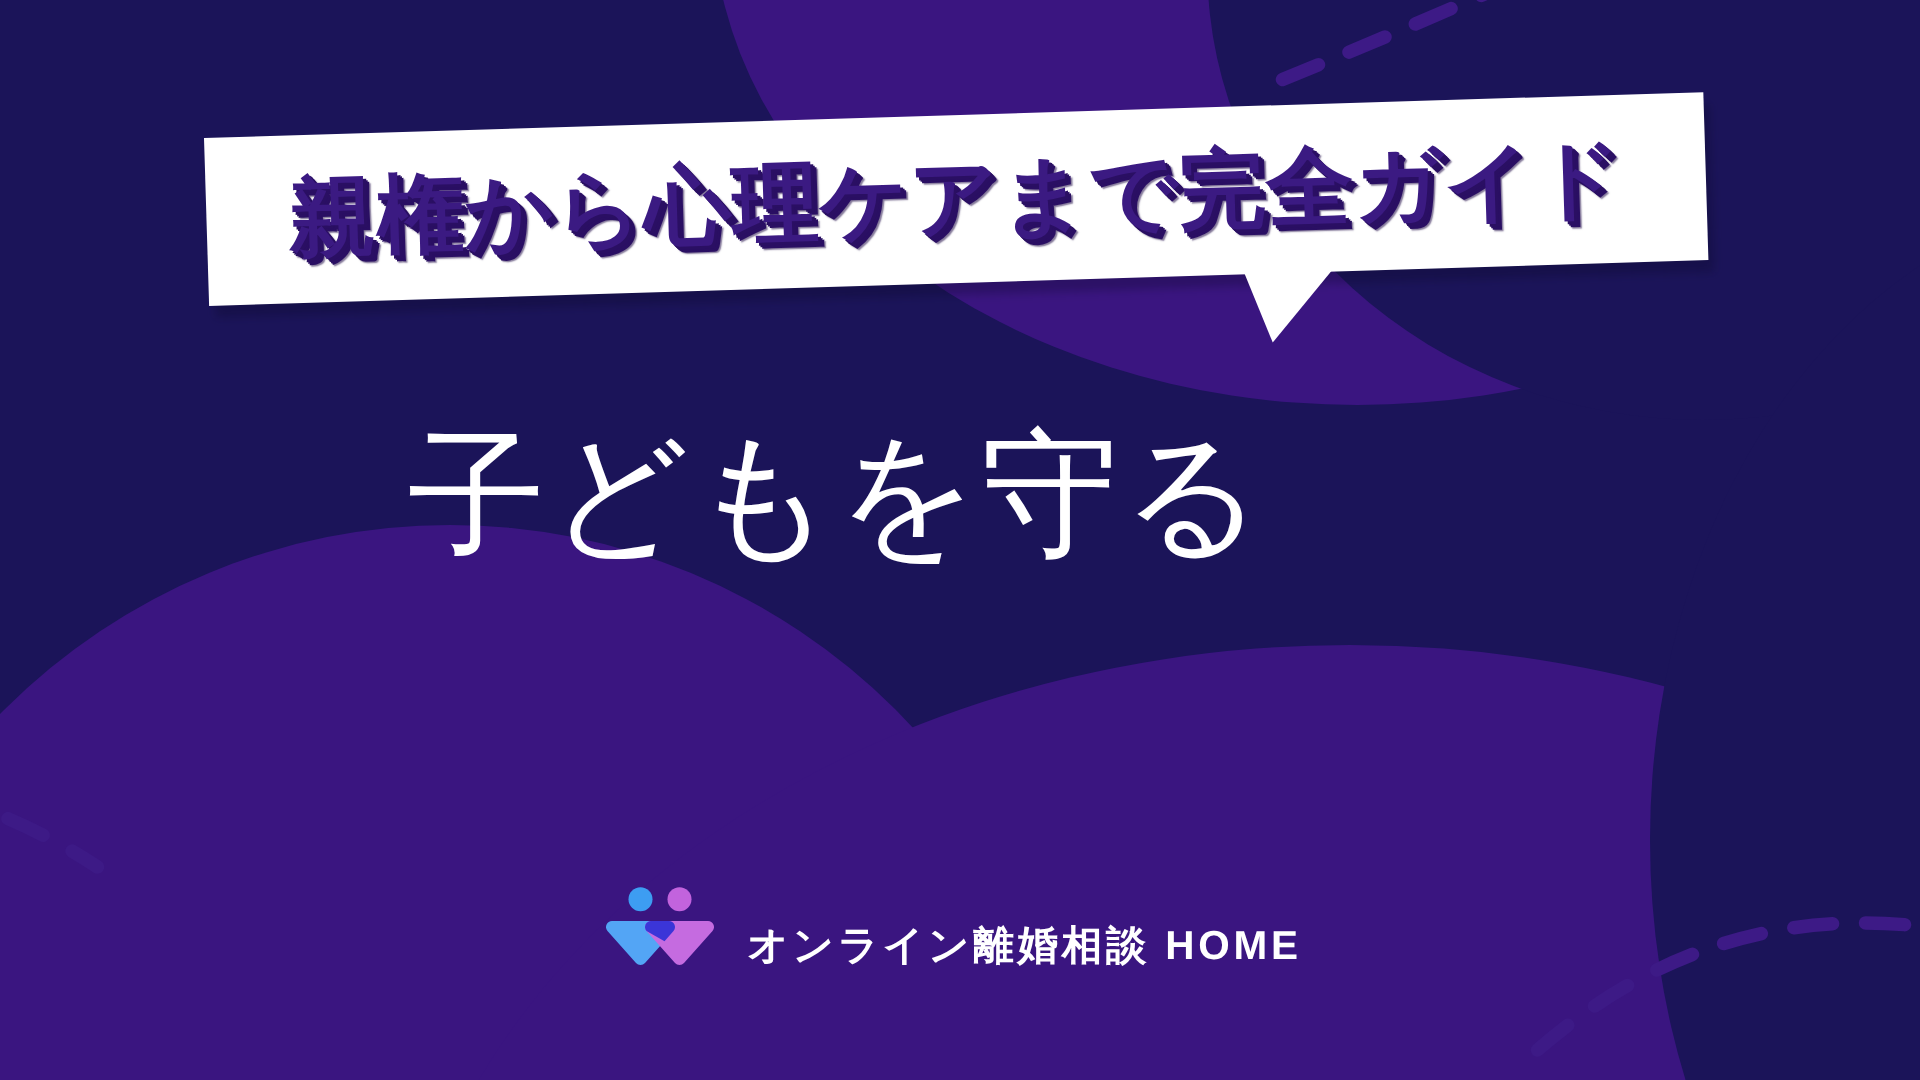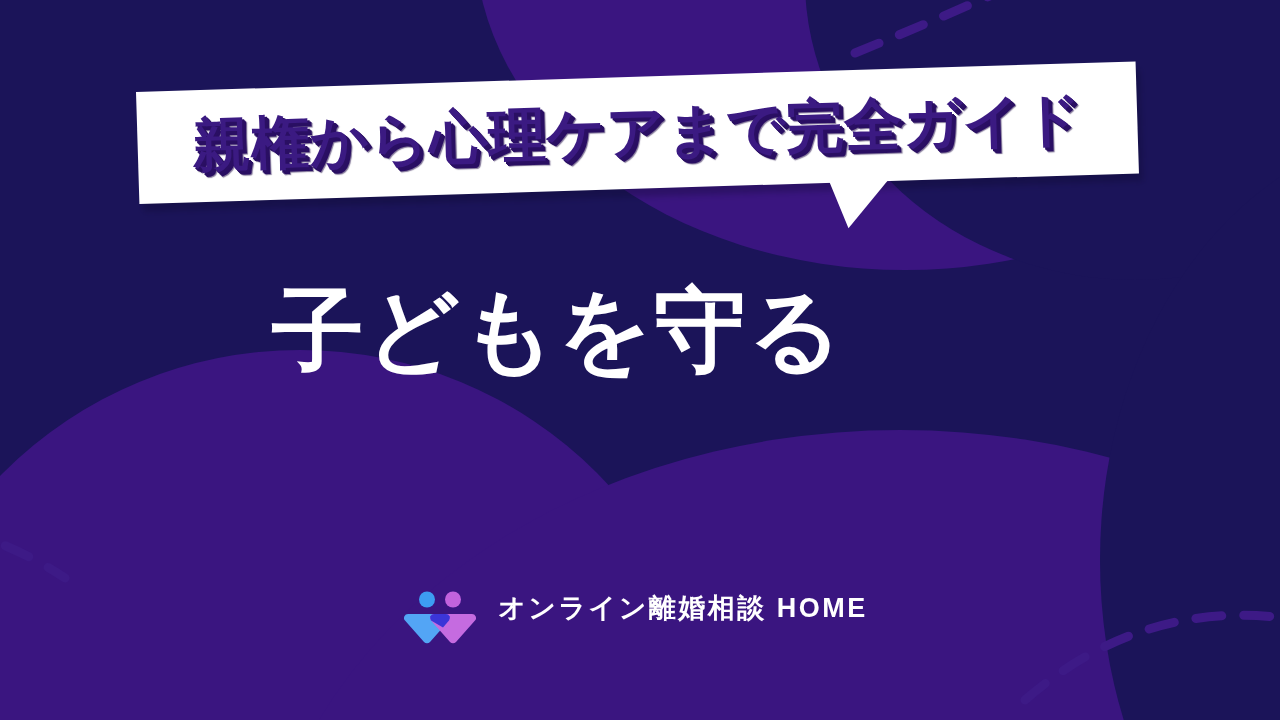--- a/index.html
+++ b/index.html
@@ -94,37 +94,37 @@
 
   
   .headline {
     position: absolute;
     left: 0;
     top: 276px;
     width: 1116px;
     text-align: center;
     color: #ffffff;
     font-size: 92px;
-    font-weight: bold;
+    font-weight: normal;
     line-height: 1.19;
     letter-spacing: 2px;
     white-space: nowrap;
   }
   .headline .line {
     display: block;
   }
 
   
   .brand {
     position: absolute;
     left: 0;
     top: 590px;
     width: 1272px;
     display: flex;
-    align-items: flex-start;
+    align-items: flex-end;
     justify-content: center;
     gap: 22px;
   }
   .brand-mark {
     width: 72px;
     height: 58px;
     display: block;
     flex: 0 0 auto;
   }
   .brand-name {

